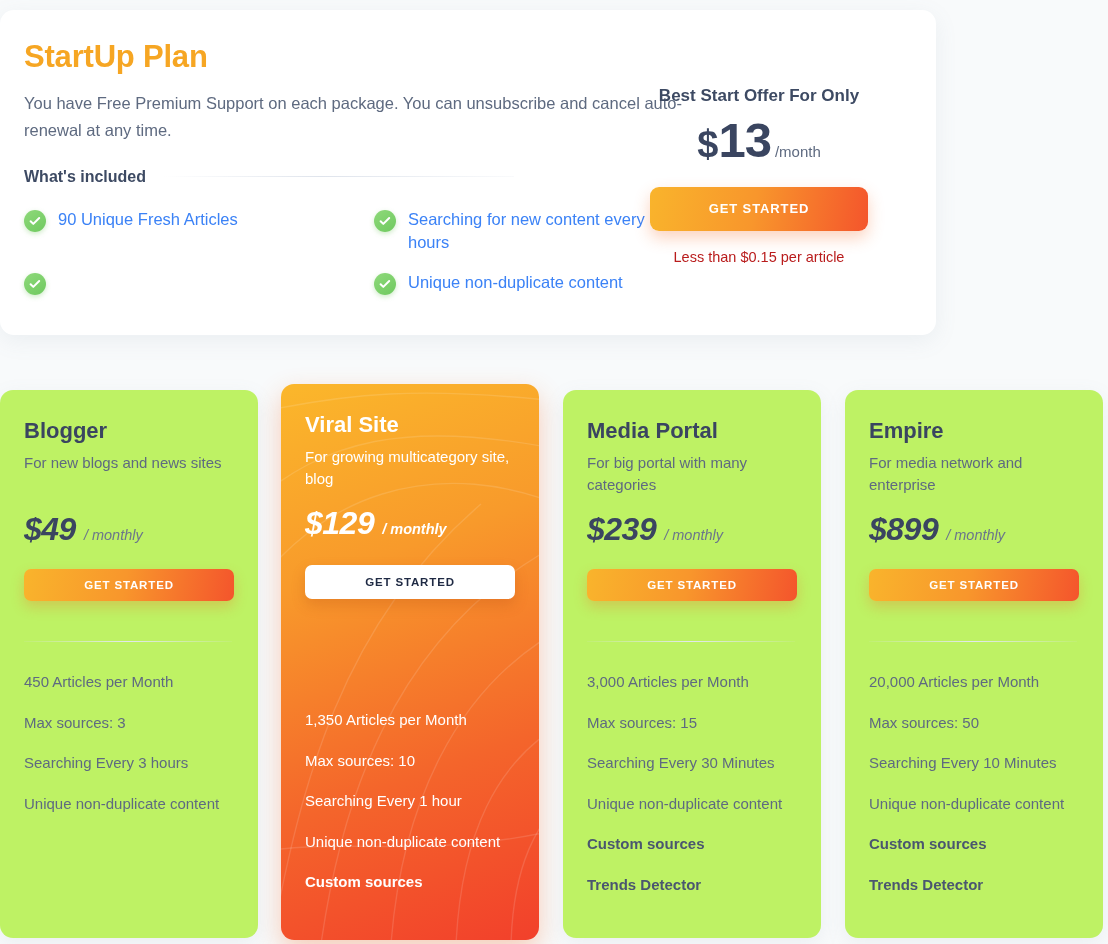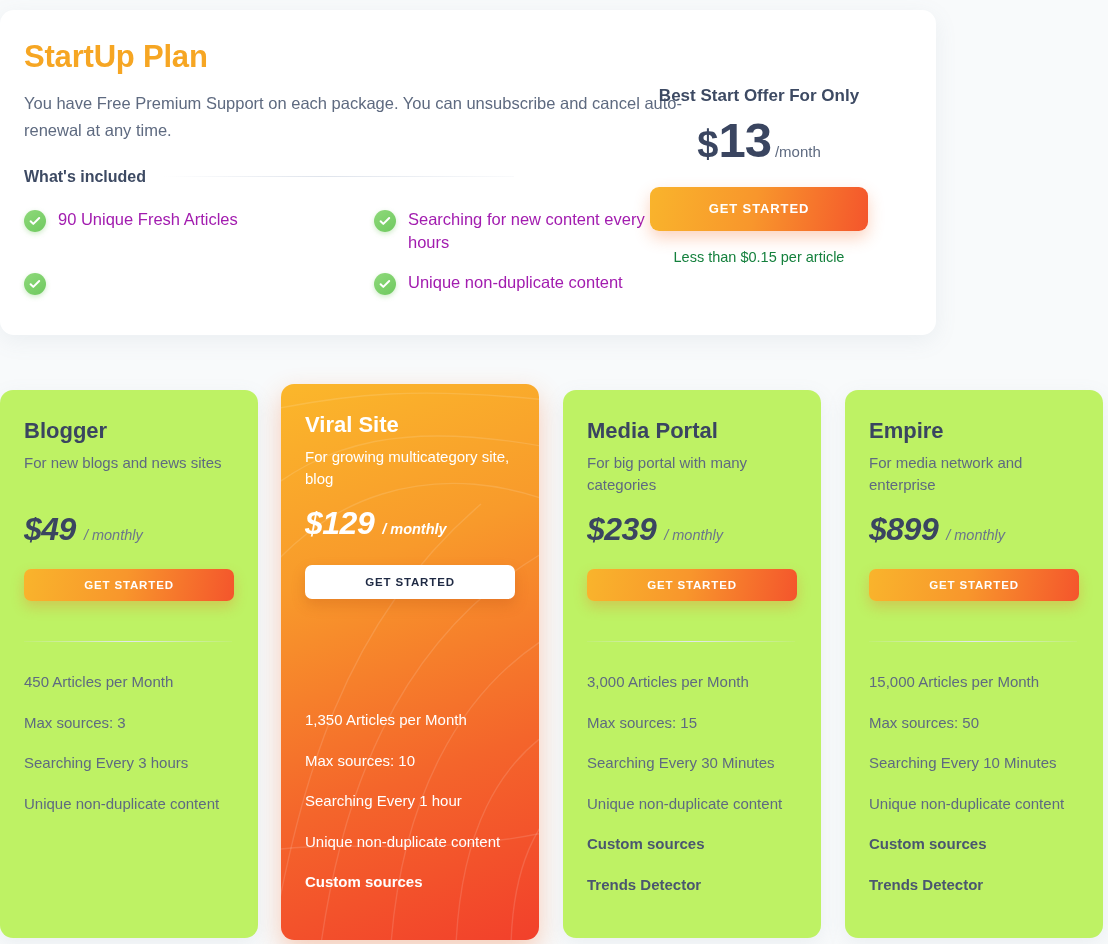--- a/index.html
+++ b/index.html
@@ -91,21 +91,21 @@
     box-shadow: 0 2px 5px rgba(120,200,100,0.35);
     position: relative;
     margin-top: 2px;
     margin-right: 12px;
   }
   .check svg { position: absolute; left: 5px; top: 5px; }
 
   .feature-text {
     font-size: 16.5px;
     line-height: 1.45;
-    color: #a21caf;
+    color: #3b82f6;
   }
 
   
   .offer {
     position: absolute;
     right: 32px;
     top: 76px;
     width: 290px;
     text-align: center;
   }
@@ -153,21 +153,21 @@
     font-weight: bold;
     letter-spacing: 0.9px;
     font-family: "Liberation Sans", sans-serif;
     box-shadow: 0 7px 16px rgba(244,110,44,0.30);
     cursor: pointer;
     text-align: center;
   }
   .offer-note {
     margin-top: 18px;
     font-size: 14.5px;
-    color: #15803d;
+    color: #b91c1c;
   }
 
   
   .cards {
     position: absolute;
     left: 0;
     top: 384px;
     width: 1108px;
     height: 556px;
   }
@@ -438,21 +438,21 @@
       <div class="card-inner">
         <h2 class="card-title">Empire</h2>
         <p class="card-desc">For media network and enterprise</p>
         <div class="card-price">
           <span class="price-main">$899</span>
           <span class="price-per">/ monthly</span>
         </div>
         <button class="card-btn">GET STARTED</button>
         <div class="card-rule"></div>
         <div class="card-feats">
-          <div class="card-feat">15,000 Articles per Month</div>
+          <div class="card-feat">20,000 Articles per Month</div>
           <div class="card-feat">Max sources: 50</div>
           <div class="card-feat">Searching Every 10 Minutes</div>
           <div class="card-feat">Unique non-duplicate content</div>
           <div class="card-feat bold">Custom sources</div>
           <div class="card-feat bold">Trends Detector</div>
         </div>
       </div>
     </article>
 
   </section>

